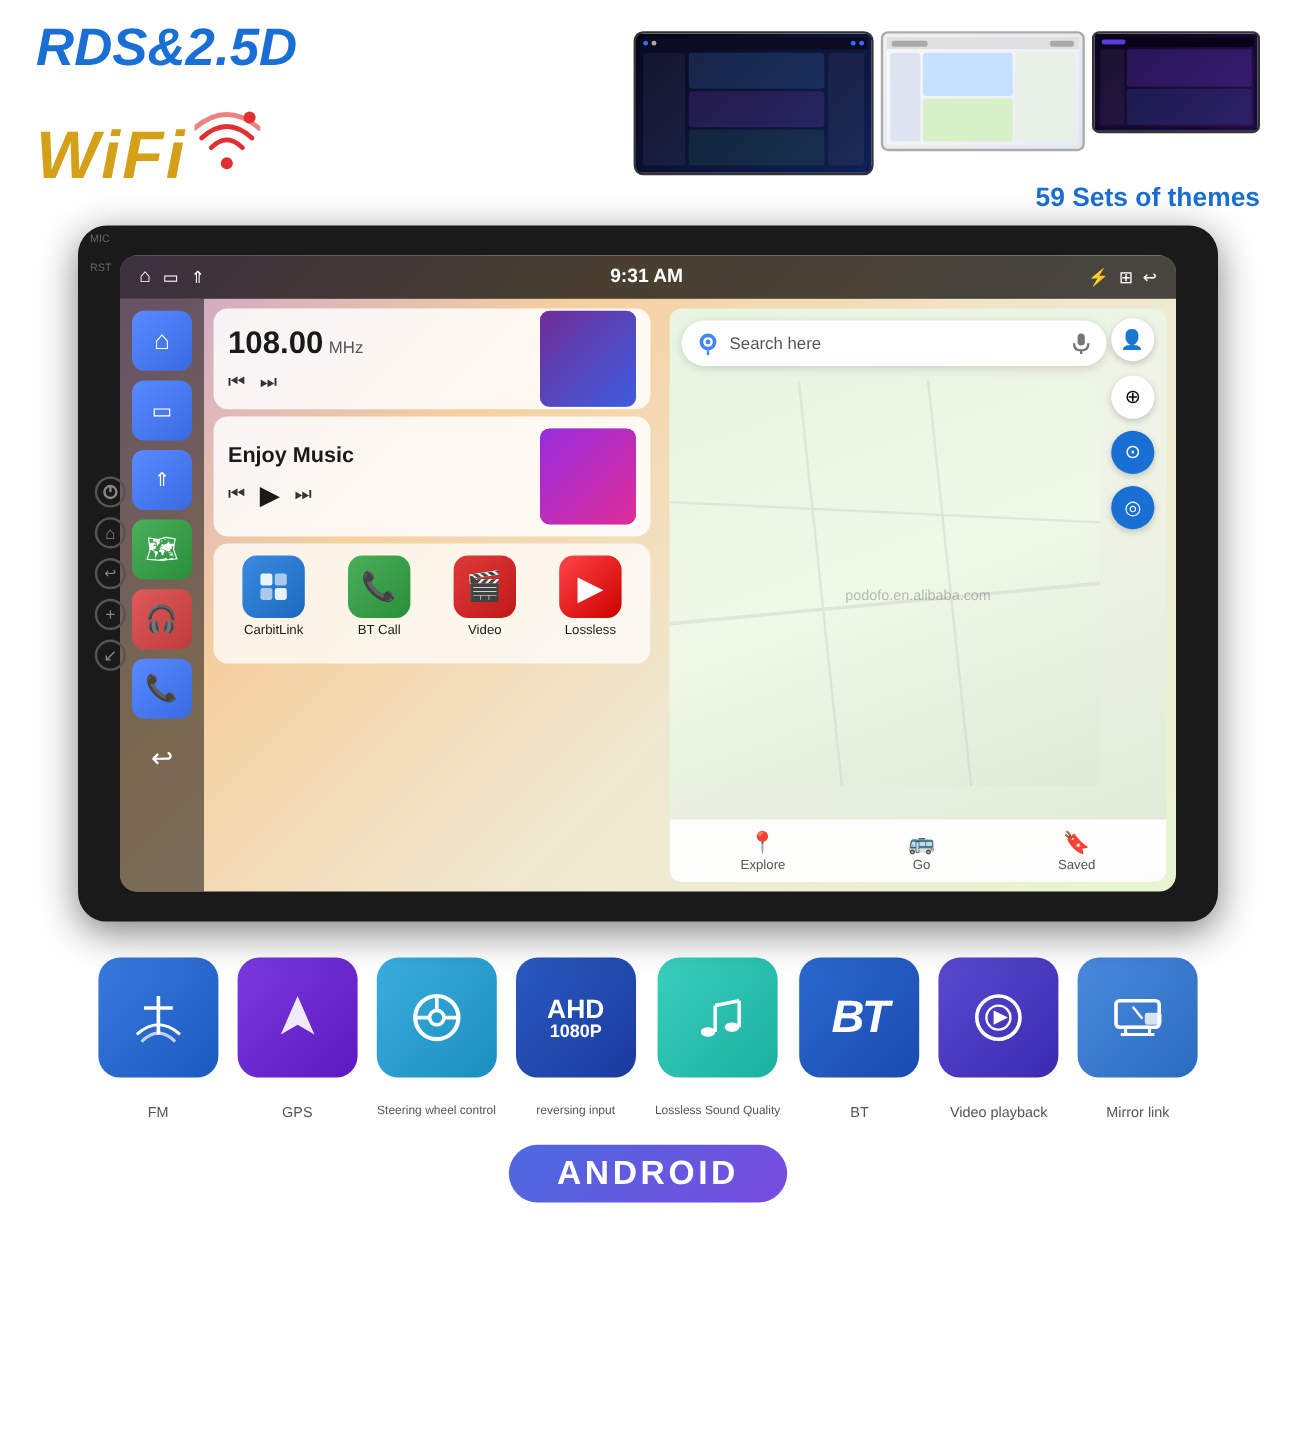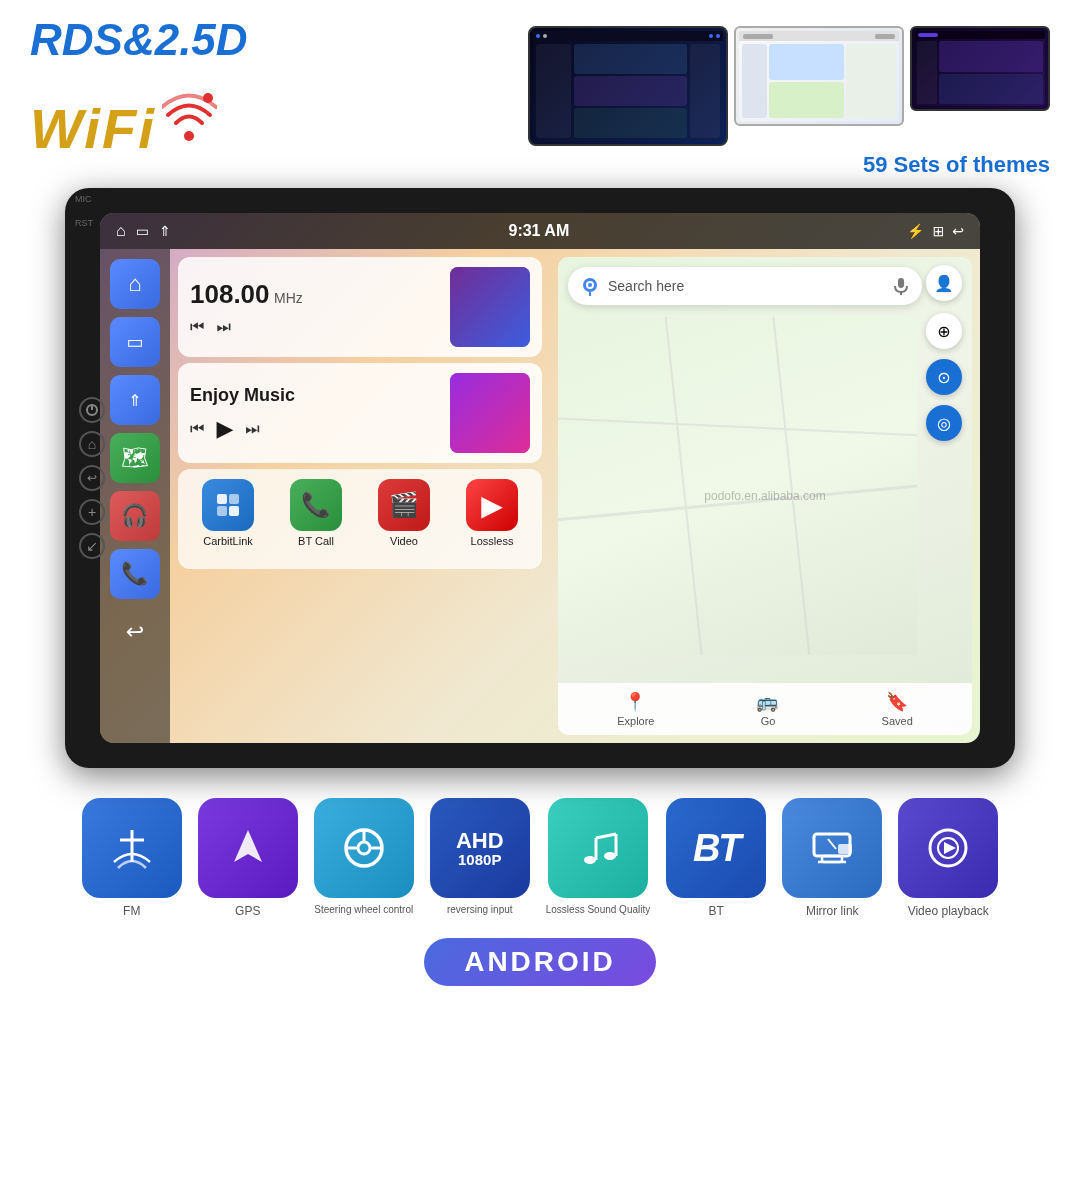--- a/index.html
+++ b/index.html
@@ -134,21 +134,21 @@
     }
 
     
     .radio-card {
       background: rgba(255,255,255,0.85);
       border-radius: 12px;
       padding: 10px 12px;
       display: flex;
       align-items: center;
       gap: 10px;
-      height: 100px;
+      height: 84px;
     }
     .radio-info {
       flex: 1;
     }
     .radio-controls {
       display: flex;
       gap: 12px;
       margin-top: 8px;
       align-items: center;
     }
@@ -326,21 +326,21 @@
     .features-bar {
       display: flex;
       justify-content: center;
       gap: 16px;
       padding: 20px 20px 10px;
     }
     .feature-item {
       display: flex;
       flex-direction: column;
       align-items: center;
-      gap: 6px;
+      gap: 22px;
     }
     .feature-icon-box {
       width: 100px;
       height: 100px;
       border-radius: 18px;
       display: flex;
       align-items: center;
       justify-content: center;
       font-size: 42px;
       color: white;
@@ -844,39 +844,39 @@
   </div>
 
   <div class="feature-item">
     <div class="feature-icon-box fi-cobalt">
       <span class="bt-box">BT</span>
     </div>
     <span class="feature-label">BT</span>
   </div>
 
   <div class="feature-item">
+    <div class="feature-icon-box fi-indigo">
+      <svg width="44" height="44" viewBox="0 0 44 44">
+        <circle cx="22" cy="22" r="18" fill="none" stroke="white" stroke-width="3"></circle>
+        <circle cx="22" cy="22" r="10" fill="none" stroke="white" stroke-width="2"></circle>
+        <polygon points="18,16 18,28 30,22" fill="white"></polygon>
+      </svg>
+    </div>
+    <span class="feature-label">Video playback</span>
+  </div>
+
+  <div class="feature-item">
     <div class="feature-icon-box fi-sky">
       <svg width="44" height="44" viewBox="0 0 44 44">
         <rect x="4" y="8" width="36" height="22" rx="3" fill="none" stroke="white" stroke-width="3"></rect>
         <rect x="12" y="30" width="20" height="6" rx="2" fill="none" stroke="white" stroke-width="2.5"></rect>
         <line x1="8" y1="36" x2="36" y2="36" stroke="white" stroke-width="2.5"></line>
         <rect x="28" y="18" width="14" height="10" rx="2" fill="white" opacity="0.8"></rect>
         <line x1="18" y1="13" x2="26" y2="23" stroke="white" stroke-width="2"></line>
       </svg>
     </div>
     <span class="feature-label">Mirror link</span>
   </div>
-
-  <div class="feature-item">
-    <div class="feature-icon-box fi-indigo">
-      <svg width="44" height="44" viewBox="0 0 44 44">
-        <circle cx="22" cy="22" r="18" fill="none" stroke="white" stroke-width="3"></circle>
-        <circle cx="22" cy="22" r="10" fill="none" stroke="white" stroke-width="2"></circle>
-        <polygon points="18,16 18,28 30,22" fill="white"></polygon>
-      </svg>
-    </div>
-    <span class="feature-label">Video playback</span>
-  </div>
 </div>
 
 <div class="android-bottom">
   <span class="android-badge">ANDROID</span>
 </div>
 
 </body></html>

